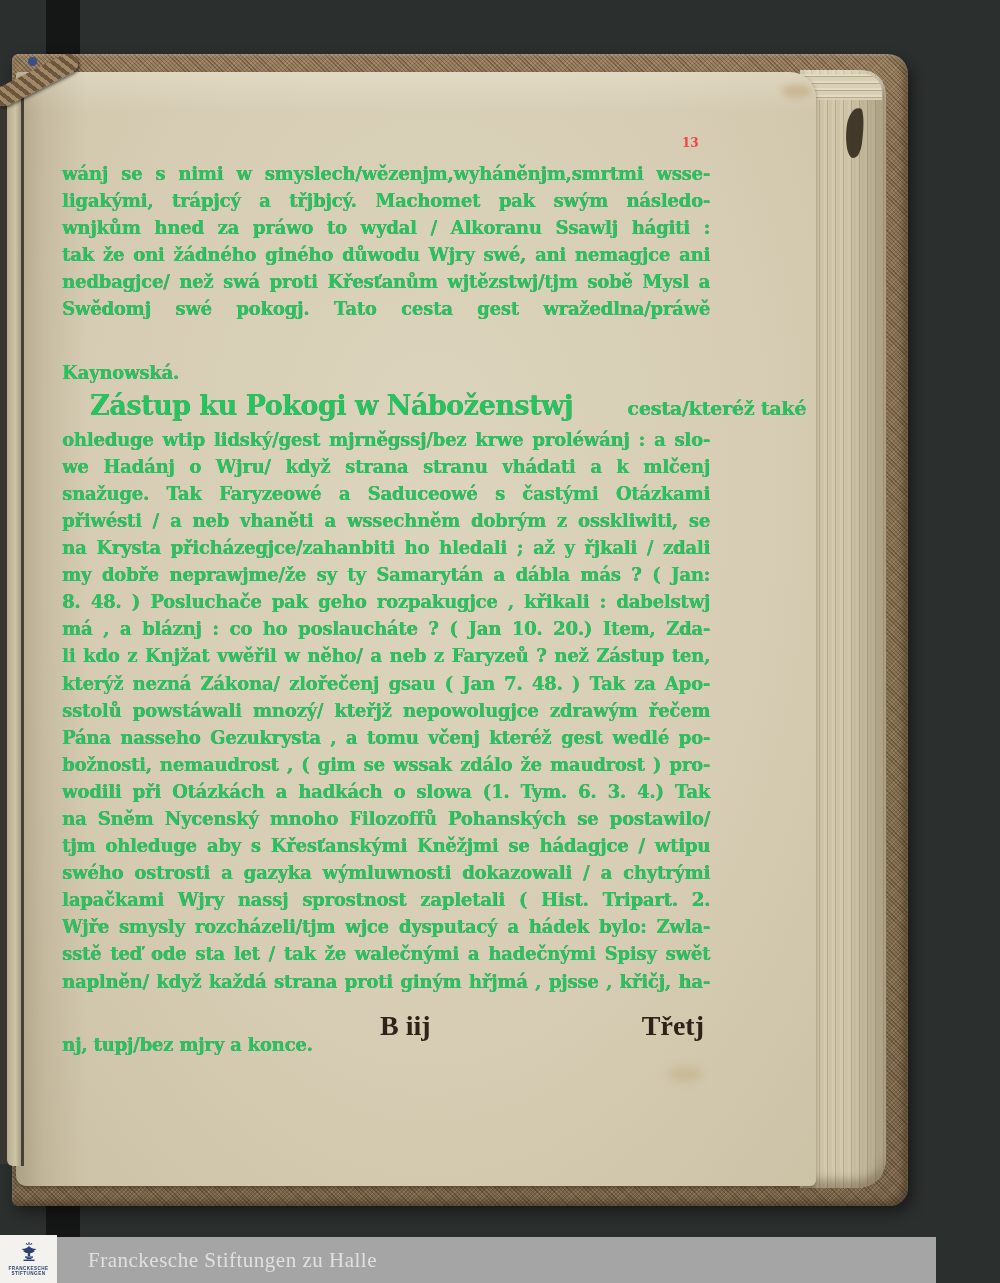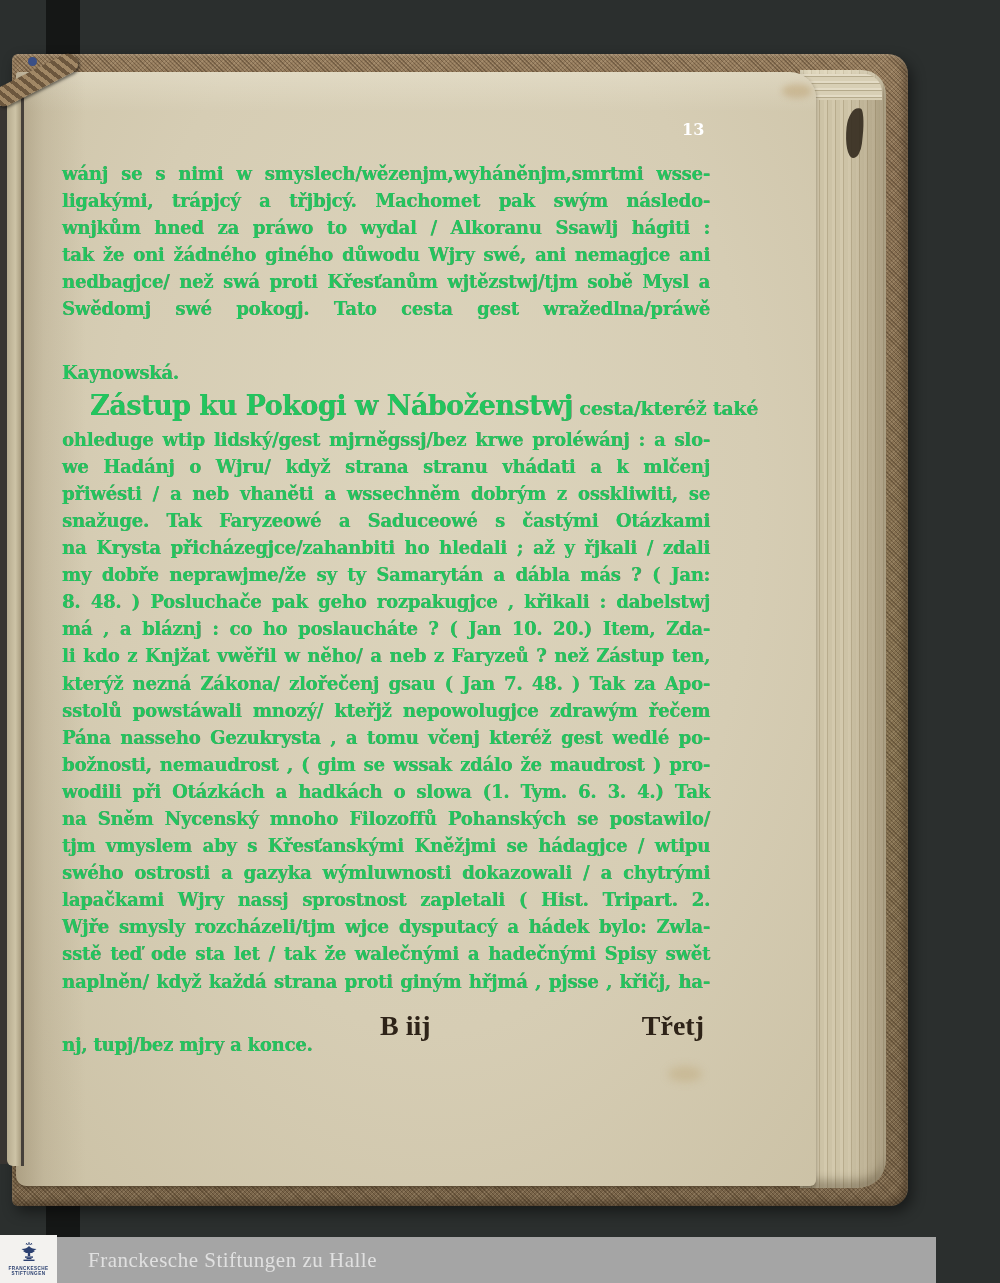--- a/index.html
+++ b/index.html
@@ -50,29 +50,29 @@
     box-shadow:1px 2px 3px rgba(0,0,0,.5);}
   #endband-blue{left:28px;top:57px;width:9px;height:9px;border-radius:50%;background:#3a4f86;}
 
   
   #ink-spot{left:846px;top:108px;width:17px;height:50px;background:#332a1e;
     border-radius:60% 30% 45% 55%/40% 55% 30% 60%;transform:rotate(6deg);opacity:.9;}
   .stain1{left:782px;top:84px;width:30px;height:14px;border-radius:50%;background:rgba(170,125,60,.28);filter:blur(3px);}
   .stain2{left:668px;top:1066px;width:34px;height:16px;border-radius:50%;background:rgba(175,135,70,.22);filter:blur(4px);}
 
   
-  #page-number{left:682px;top:120px;font-size:16px;font-weight:700;color:#ffffff;}
+  #page-number{left:682px;top:136px;font-size:12px;font-weight:700;color:#ef4444;}
   #text-block{left:62px;top:160px;width:648px;color:#22c55e;font-weight:700;
     text-shadow:0.3px 0.3px 0 rgba(46,35,24,.55);}
   .line{font-size:18px;line-height:27.1px;height:27.1px;text-align:justify;text-align-last:justify;
     white-space:nowrap;overflow:visible;letter-spacing:-0.2px;}
   .line.short{text-align-last:left;margin-top:36px;}
   .line.heading{height:40px;line-height:40px;padding-left:28px;width:620px;}
   .line.heading .big{font-size:27px;letter-spacing:-0.5px;}
-  .line.heading .rest{font-size:19px;}
+  .line.heading .rest{font-size:19px;margin-left:48px;}
 
   #footer-line{left:62px;top:1010px;width:648px;height:42px;color:#2e2318;font-weight:700;font-family:Liberation Serif, serif;}
   #signature-mark{position:absolute;left:318px;font-size:28px;}
   #catchword{position:absolute;right:6px;font-size:28px;}
 
   
   #footer-bar{left:0;top:1237px;width:936px;height:46px;background:#a5a5a5;display:flex;align-items:center;}
   #logo-box{position:absolute;left:0;top:-2px;width:57px;height:48px;background:#f3f2ef;
     display:flex;flex-direction:column;align-items:center;justify-content:center;}
   #logo-box .logo-text{font-family:"Liberation Sans",sans-serif;font-size:4.6px;font-weight:700;
@@ -105,34 +105,34 @@
       <div class="line">wánj se s nimi w smyslech/wězenjm,wyháněnjm,smrtmi wsse-</div>
       <div class="line">ligakými, trápjcý a třjbjcý.  Machomet pak swým následo-</div>
       <div class="line">wnjkům hned za práwo to wydal / Alkoranu Ssawlj hágiti :</div>
       <div class="line">tak že oni žádného giného důwodu Wjry swé, ani nemagjce ani</div>
       <div class="line">nedbagjce/ než swá proti Křesťanům wjtězstwj/tjm sobě Mysl a</div>
       <div class="line">Swědomj swé pokogj.  Tato cesta gest wražedlna/práwě</div>
       <div class="line short">Kaynowská.</div>
       <div class="line heading"><span class="big">Zástup ku Pokogi w Náboženstwj</span><span class="rest"> cesta/kteréž také</span></div>
       <div class="line">ohleduge wtip lidský/gest mjrněgssj/bez krwe proléwánj : a slo-</div>
       <div class="line">we Hadánj o Wjru/ když strana stranu vhádati a k mlčenj</div>
+      <div class="line">snažuge.  Tak Faryzeowé a Saduceowé s častými Otázkami</div>
       <div class="line">přiwésti / a neb vhaněti a wssechněm dobrým z osskliwiti, se</div>
-      <div class="line">snažuge.  Tak Faryzeowé a Saduceowé s častými Otázkami</div>
       <div class="line">na Krysta přicházegjce/zahanbiti ho hledali ; až y řjkali / zdali</div>
       <div class="line">my dobře neprawjme/že sy ty Samarytán a dábla más ? ( Jan:</div>
       <div class="line">8. 48. )  Posluchače pak geho rozpakugjce , křikali : dabelstwj</div>
       <div class="line">má , a bláznj :  co ho poslaucháte ? ( Jan 10. 20.)  Item, Zda-</div>
       <div class="line">li kdo z Knjžat vwěřil w něho/ a neb z Faryzeů ? než Zástup ten,</div>
       <div class="line">kterýž nezná Zákona/ zlořečenj gsau ( Jan 7. 48. )  Tak za Apo-</div>
       <div class="line">sstolů powstáwali mnozý/ kteřjž nepowolugjce zdrawým řečem</div>
       <div class="line">Pána nasseho Gezukrysta , a tomu včenj kteréž gest wedlé po-</div>
       <div class="line">božnosti, nemaudrost , ( gim se wssak zdálo že maudrost ) pro-</div>
       <div class="line">wodili při Otázkách a hadkách o slowa (1. Tym. 6. 3. 4.) Tak</div>
       <div class="line">na Sněm Nycenský mnoho Filozoffů Pohanských se postawilo/</div>
-      <div class="line">tjm vmyslem aby s Křesťanskými Kněžjmi se hádagjce / wtipu</div>
+      <div class="line">tjm ohleduge aby s Křesťanskými Kněžjmi se hádagjce / wtipu</div>
       <div class="line">swého ostrosti a gazyka wýmluwnosti dokazowali / a chytrými</div>
       <div class="line">lapačkami Wjry nassj sprostnost zapletali  ( Hist. Tripart. 2.</div>
       <div class="line">Wjře smysly rozcházeli/tjm wjce dysputacý a hádek bylo: Zwla-</div>
       <div class="line">sstě teď ode sta let / tak že walečnými a hadečnými Spisy swět</div>
       <div class="line">naplněn/ když každá strana proti giným hřjmá , pjsse , křičj, ha-</div>
       <div class="line short">nj, tupj/bez mjry a konce.</div>
     </div>
   <div id="footer-line" class="abs">
     <span id="signature-mark">B iij</span>
     <span id="catchword">Třetj</span>

